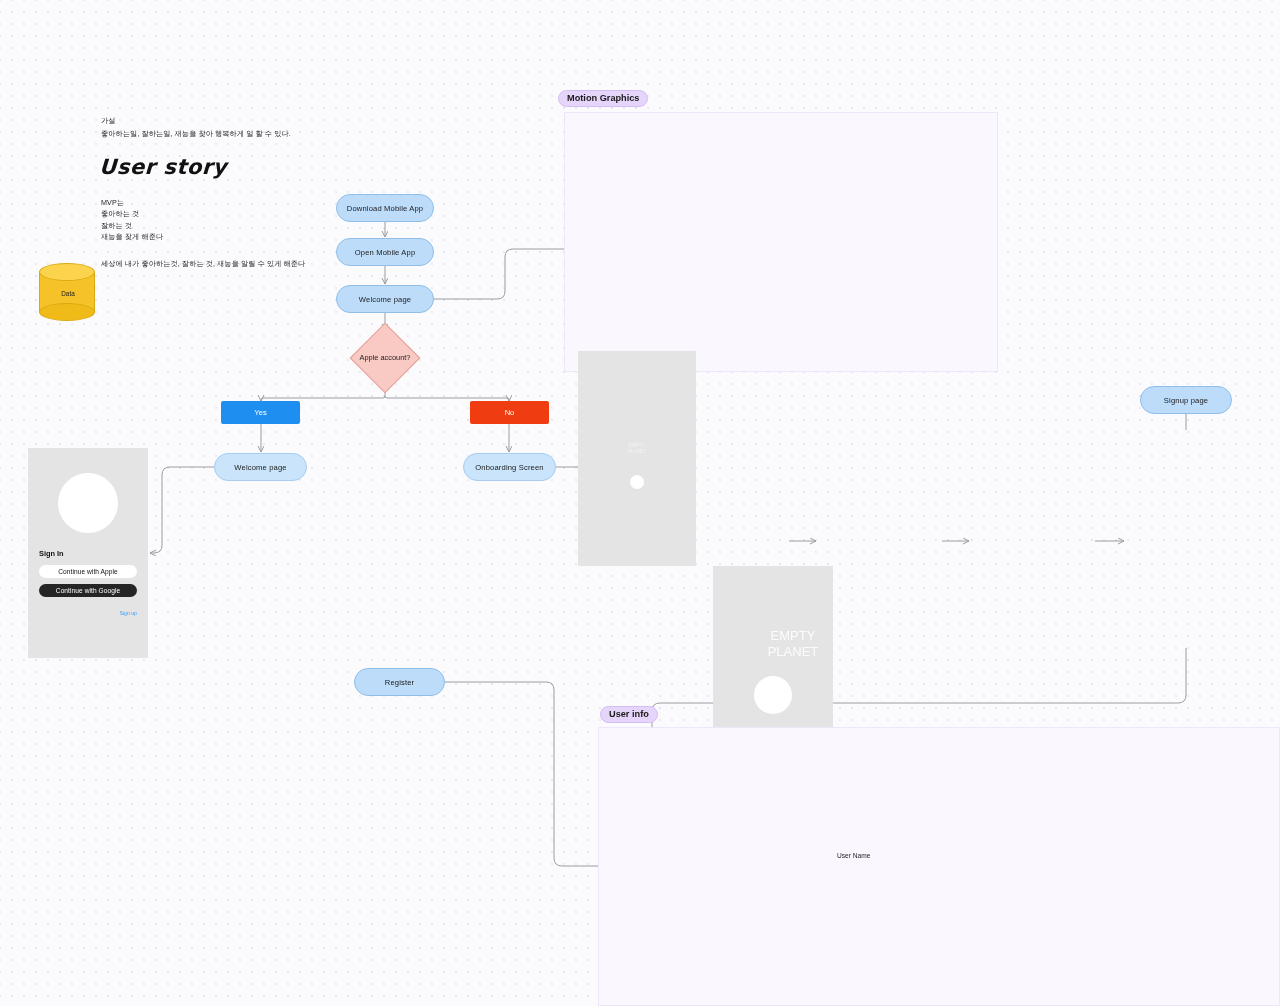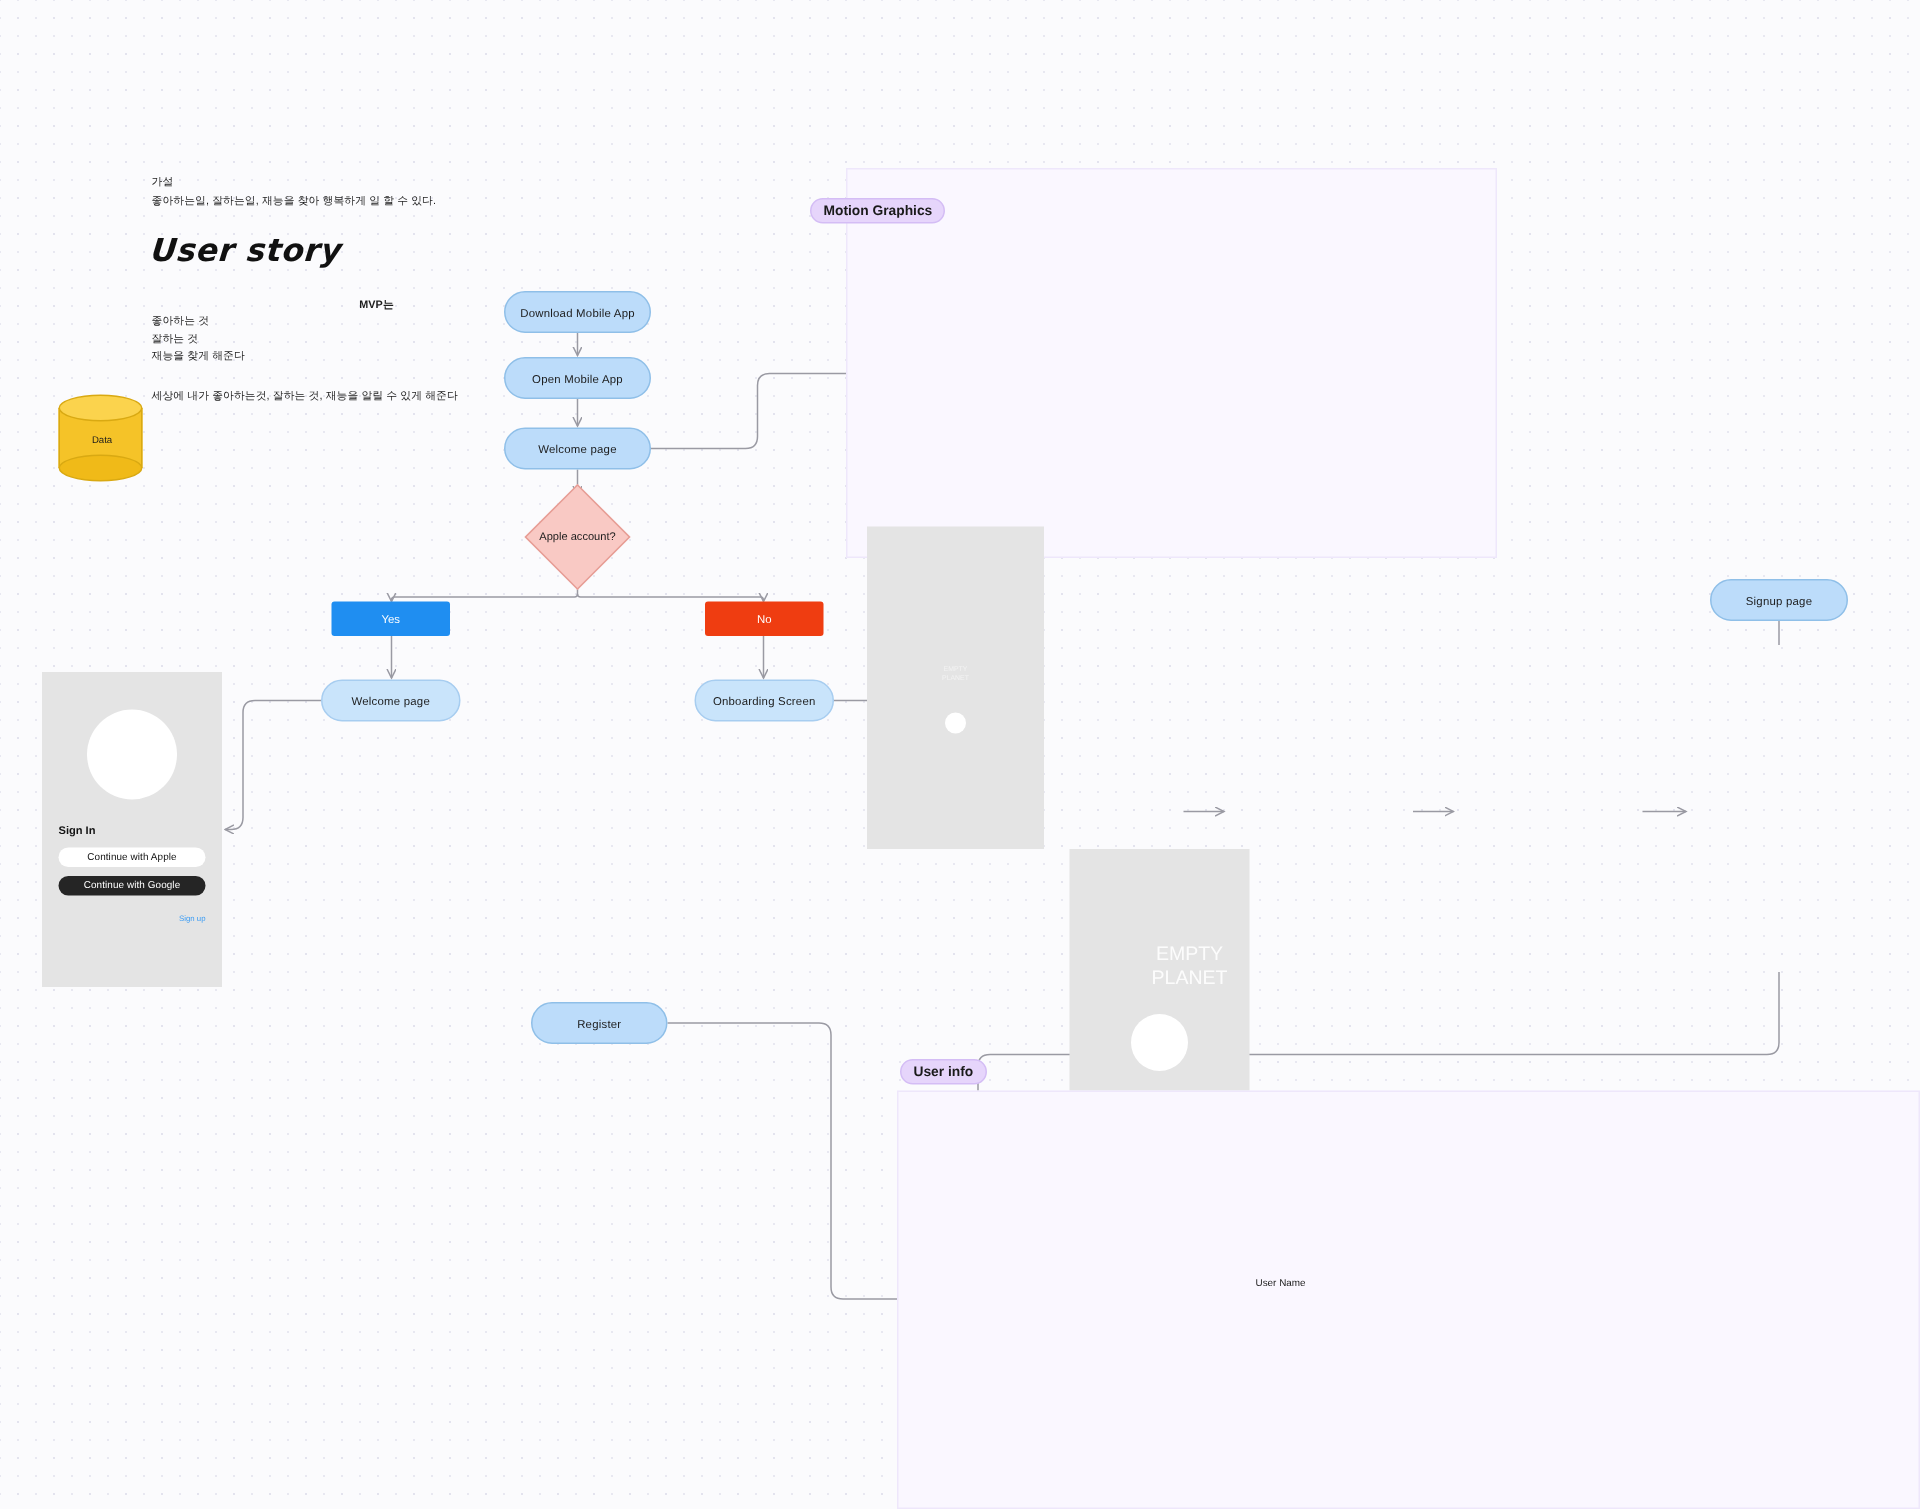--- a/index.html
+++ b/index.html
@@ -28,21 +28,21 @@
   .story-small {
     font-size: 7.2px; color: #1c1c1c; line-height: 1.55;
     letter-spacing: .01em; white-space: pre-line;
   }
   .story-title {
     font-family: "DejaVu Sans", sans-serif;
     font-size: 21px; font-weight: 700; color: #111;
     font-style: italic; letter-spacing: .5px;
     transform: skewX(-6deg);
   }
-  .story-bold { font-weight: 700; text-align: center; }
+  .story-bold { font-weight: 400; }
 
   
   .pill {
     background: #bcdcfa;
     border: 1px solid #8fbfe8;
     border-radius: 16px;
     display: flex; align-items: center; justify-content: center;
     font-size: 7.6px; color: #1b1b1b; text-align: center;
     letter-spacing: .02em;
   }
@@ -244,21 +244,21 @@
 
   <div class="abs mock" style="left:28px; top:448px; width:120px; height:210px;">
     <div class="mock-circle abs" style="left:30px; top:25px; width:60px; height:60px;"></div>
     <div class="abs auth-title" style="left:11px; top:101px;">Sign In</div>
     <div class="abs auth-btn auth-apple" style="left:11px; top:117px; width:98px; height:13px;">Continue with Apple</div>
     <div class="abs auth-btn auth-google" style="left:11px; top:136px; width:98px; height:13px;">Continue with Google</div>
     <div class="abs auth-signup" style="left:11px; top:162px; width:98px;">Sign up</div>
   </div>
 
   <div class="abs frame" style="left:564px; top:112px; width:434px; height:260px;"></div>
-  <div class="frame-tag" style="left:540px; top:90px;margin-top:42px;">Motion Graphics</div>
+  <div class="frame-tag" style="left:558px; top:90px;">Motion Graphics</div>
 
   <div class="abs mock" style="left:578px; top:141px; width:118px; height:215px;">
     <div class="mg-text" style="top:92px; font-size:4.6px; opacity:.55;">EMPTY
 PLANET</div>
     <div class="mock-circle abs" style="left:52px; top:124px; width:14px; height:14px;"></div>
   </div>
 
   <div class="abs mock" style="left:713px; top:141px; width:120px; height:215px;">
     <div class="mg-text" style="top:62px; font-size:13px; opacity:.92;margin-left:40px;">EMPTY
 PLANET</div>

